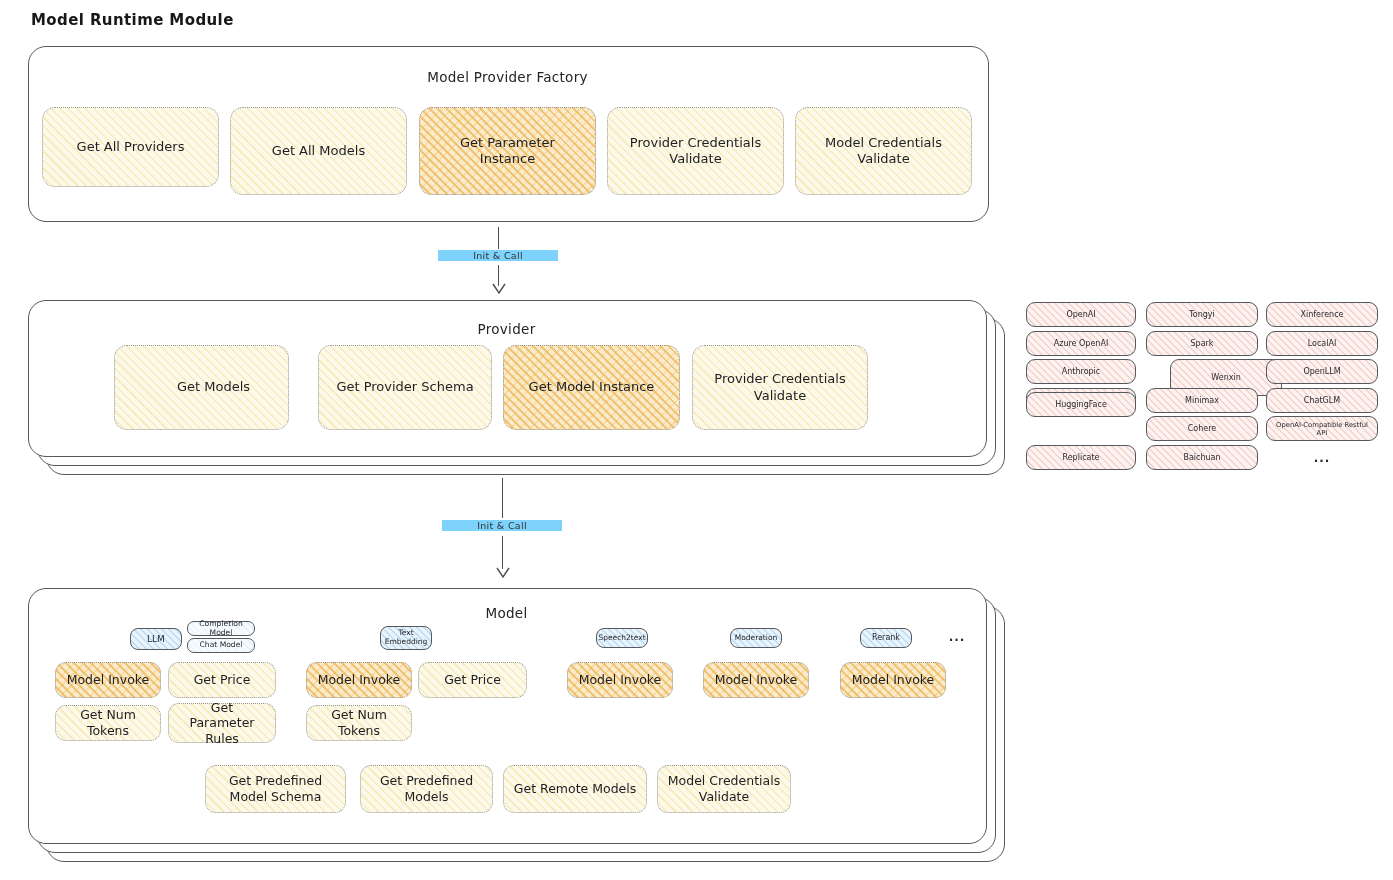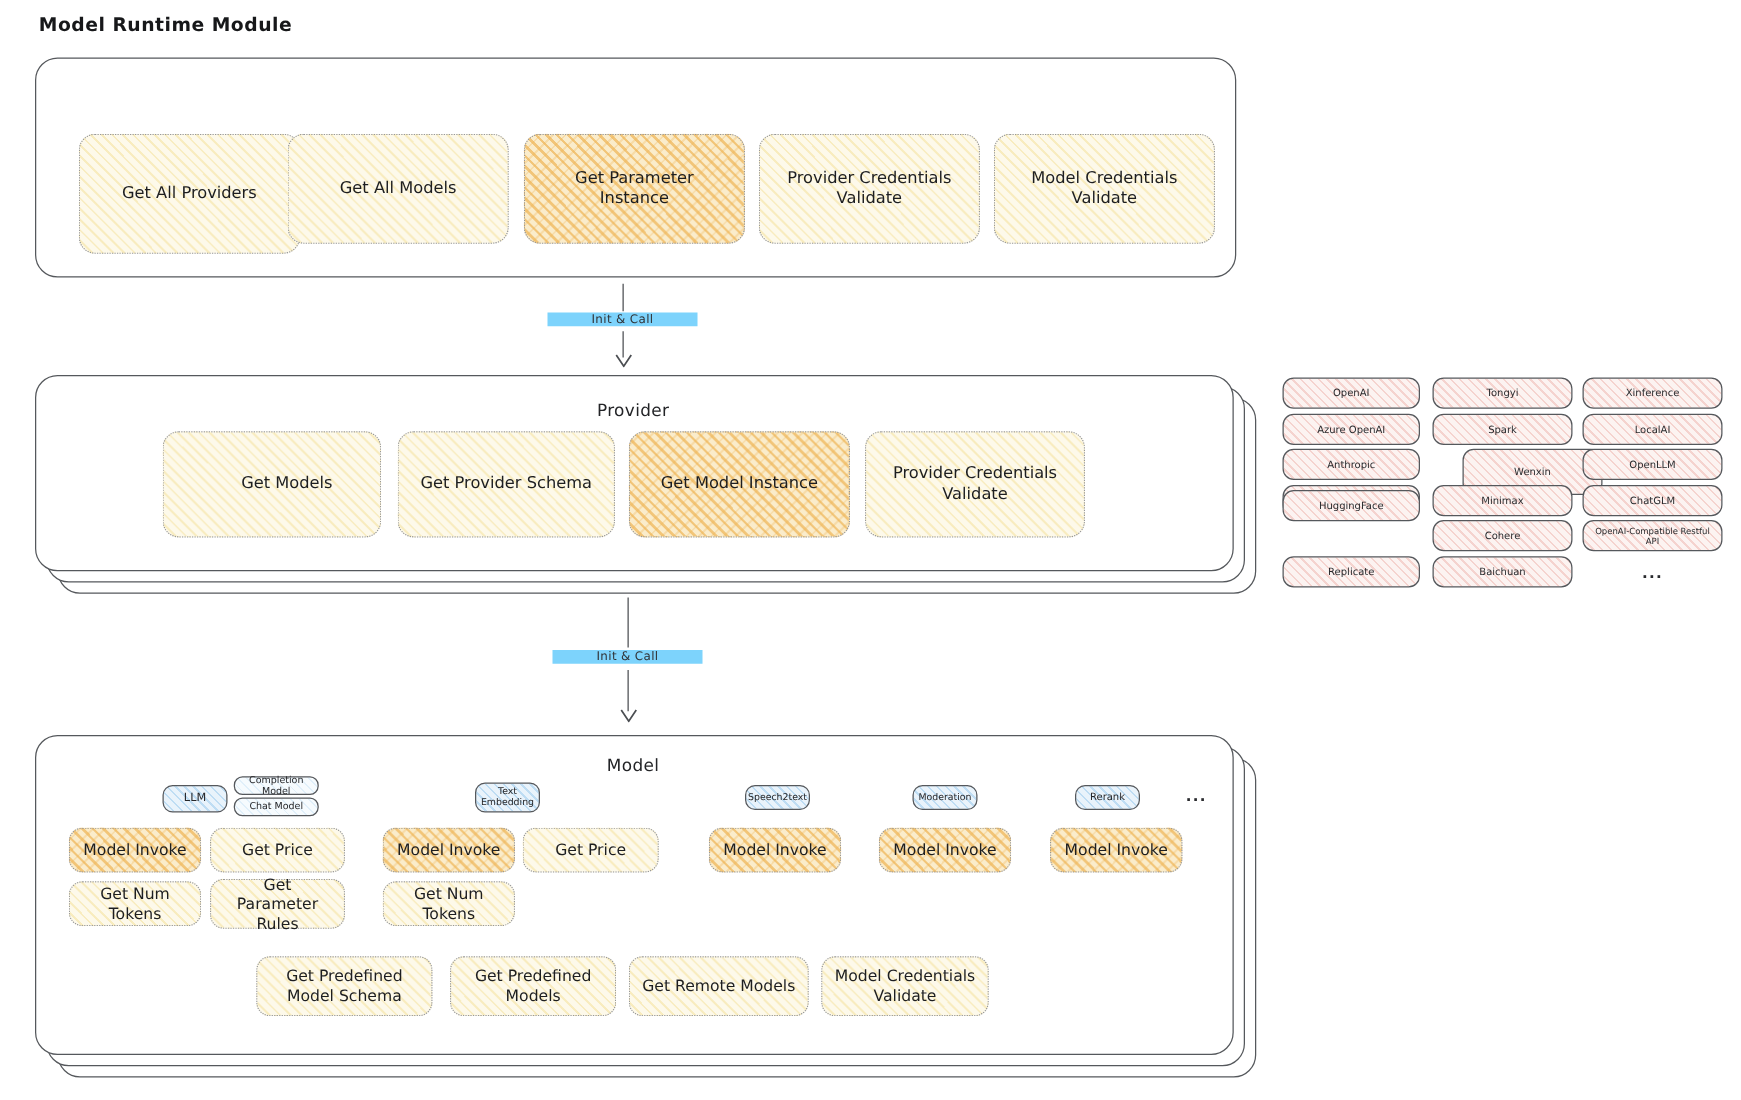--- a/index.html
+++ b/index.html
@@ -72,40 +72,41 @@
   }
 </style>
 </head>
 <body>
 
 <div class="canvas">
 
   <div class="abs page-title" style="left:31px; top:11px;">Model Runtime Module</div>
 
   <div class="panel" style="left:28px; top:46px; width:959px; height:174px;"></div>
+  <div class="panel-title" style="left:28px; top:69px; width:959px;">Model Provider Factory</div>
 
-  <div class="btn cream-fill" style="left:42px;  top:107px; width:177px; height:96px;margin-left:21px;">Get All Providers</div>
+  <div class="btn cream-fill" style="left:42px;  top:107px; width:177px; height:80px;">Get All Providers</div>
   <div class="btn cream-fill" style="left:230px; top:107px; width:177px; height:88px;text-align:center;">Get All Models</div>
   <div class="btn orange-fill" style="left:419px; top:107px; width:177px; height:88px;">Get Parameter Instance</div>
   <div class="btn cream-fill" style="left:607px; top:107px; width:177px; height:88px;">Provider Credentials Validate</div>
   <div class="btn cream-fill" style="left:795px; top:107px; width:177px; height:88px;">Model Credentials Validate</div>
 
   <div class="vline" style="left:498px; top:227px; height:22px;"></div>
   <div class="arrow-label" style="left:438px; top:250px; width:120px;">Init &amp; Call</div>
   <div class="vline" style="left:498px; top:265px; height:21px;"></div>
   <svg class="abs" style="left:492px; top:283px;" width="14" height="11">
     <path d="M1 1 L7 10 L13 1" fill="none" stroke="#4c4f53" stroke-width="1.4"></path>
   </svg>
 
   <div class="panel" style="left:46px; top:318px; width:957px; height:155px;"></div>
   <div class="panel" style="left:37px; top:309px; width:957px; height:155px;"></div>
   <div class="panel" style="left:28px; top:300px; width:957px; height:155px;"></div>
   <div class="panel-title" style="left:28px; top:321px; width:957px;">Provider</div>
 
-  <div class="btn cream-fill" style="left:130px; top:345px; width:175px; height:85px;padding-left:38px;">Get Models</div>
+  <div class="btn cream-fill" style="left:114px; top:345px; width:175px; height:85px;padding-left:38px;">Get Models</div>
   <div class="btn orange-fill" style="left:503px; top:345px; width:177px; height:85px;">Get Model Instance</div>
   <div class="btn cream-fill" style="left:318px; top:345px; width:174px; height:85px;">Get Provider Schema</div>
   <div class="btn cream-fill" style="left:692px; top:345px; width:176px; height:85px;">Provider Credentials Validate</div>
 
   <div class="pill" style="left:1026px; top:302px; width:110px; height:25px;">OpenAI</div>
   <div class="pill" style="left:1146px; top:302px; width:112px; height:25px;">Tongyi</div>
   <div class="pill" style="left:1266px; top:302px; width:112px; height:25px;">Xinference</div>
 
   <div class="pill" style="left:1026px; top:331px; width:110px; height:25px;">Azure OpenAI</div>
   <div class="pill" style="left:1146px; top:331px; width:112px; height:25px;">Spark</div>

